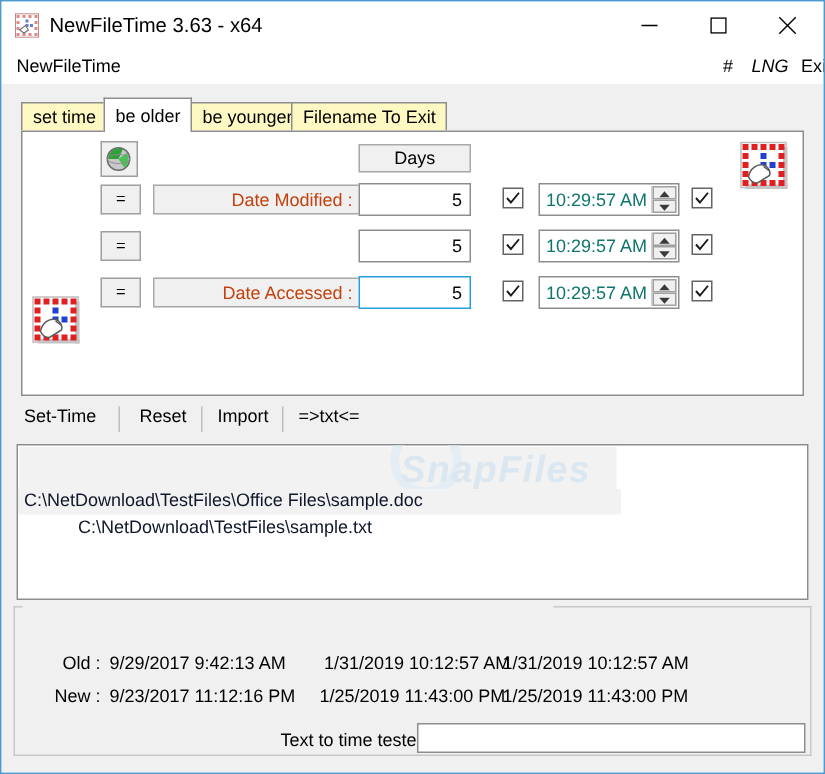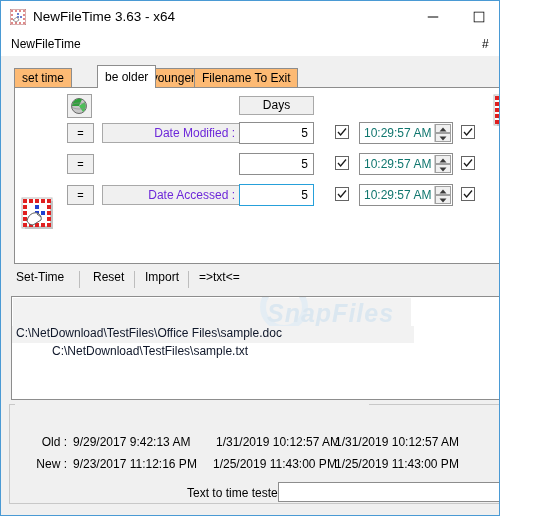--- a/index.html
+++ b/index.html
@@ -6,21 +6,21 @@
     margin: 0;
     padding: 0;
     background: #ffffff;
   }
   body {
     font-family: "Liberation Sans", sans-serif;
     -webkit-font-smoothing: none;
   }
   #app {
     position: relative;
-    width: 500px;
+    width: 550px;
     height: 516px;
     box-sizing: border-box;
     background: #f0f0f0;
     border: 1px solid #4a9ad4;
     overflow: hidden;
   }
 
   
   .titlebar {
     position: absolute;
@@ -85,37 +85,36 @@
   .tabstrip {
     position: absolute;
     left: 13px; top: 9px;
     height: 22px;
   }
   .tab {
     position: absolute;
     top: 3px;
     height: 19px;
     box-sizing: border-box;
-    background: #fdba74;
+    background: #fef9c3;
     border: 1px solid #8d8d8d;
     border-bottom: none;
     font-size: 12px;
     color: #000;
     padding: 2px 7px 0 7px;
     cursor: default;
     white-space: nowrap;
   }
   .tab.sel {
     top: 0;
     height: 23px;
     background: #ffffff;
     border-color: #8d8d8d;
     z-index: 3;
     padding-top: 4px;
-    margin-left: 28px;
   }
 
   
   .tabpage {
     position: absolute;
     left: 13px; top: 31px;
     width: 522px; height: 177px;
     box-sizing: border-box;
     background: #ffffff;
     border: 1px solid #8d8d8d;
@@ -173,21 +172,21 @@
     cursor: default;
   }
   .lbl-field {
     position: absolute;
     left: 87px; top: 1px;
     width: 140px; height: 20px;
     box-sizing: border-box;
     background: #f0f0f0;
     border: 1px solid #a9a9a9;
     font-size: 12px;
-    color: #6d28d9;
+    color: #c2410c;
     text-align: right;
     line-height: 18px;
     padding-right: 6px;
   }
   .days-field {
     position: absolute;
     left: 224px; top: 0;
     width: 75px; height: 22px;
     box-sizing: border-box;
     background: #ffffff;

